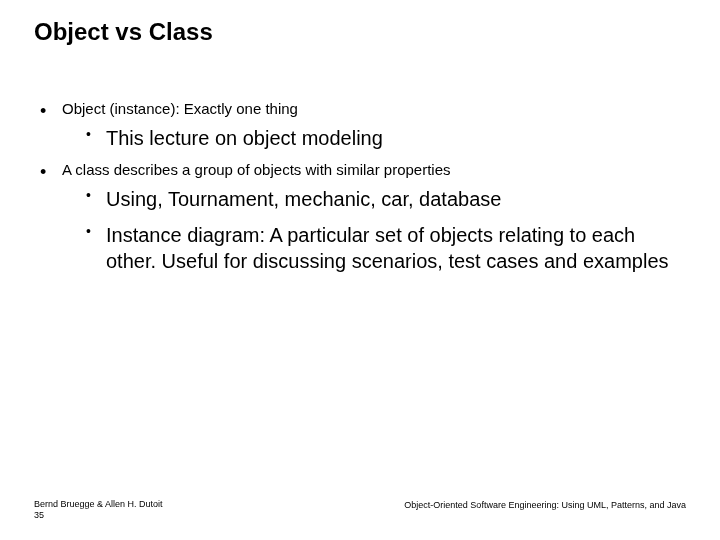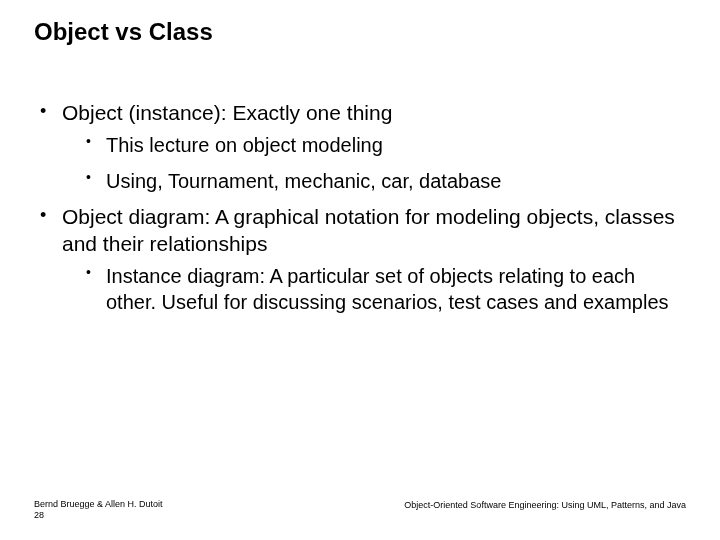--- a/index.html
+++ b/index.html
@@ -34,21 +34,21 @@
   }
   ul {
     list-style: none;
     padding: 0;
     margin: 0;
   }
   li {
     position: relative;
   }
   .lvl1 {
-    font-size: 21px;
+    font-size: 15px;
     padding-left: 28px;
     margin-bottom: 2px;
     line-height: 1.25;
   }
   .lvl1::before {
     content: "•";
     position: absolute;
     left: 6px;
     top: 0;
     font-size: 18px;
@@ -94,28 +94,28 @@
 
 <div class="slide">
 
   <div class="title">Object vs Class</div>
 
   <div class="content">
     <ul>
       <li class="lvl1">Object (instance): Exactly one thing</li>
       <li class="lvl2"> This lecture on object modeling</li>
 
+      <li class="lvl1">A class describes a group of objects with similar properties</li>
       <li class="lvl2">Using,  Tournament, mechanic, car, database</li>
 
-      <li class="lvl1">Object diagram: A graphical notation for modeling objects, classes and their relationships</li>
       <li class="lvl2">Instance diagram: A particular set of objects relating to each other. Useful for discussing scenarios, test cases and examples</li>
     </ul>
   </div>
 
   <div class="footer">
     <div class="footer-left">
       <span>Bernd Bruegge &amp; Allen H. Dutoit</span><br>
-      <span>28</span>
+      <span>35</span>
     </div>
     <div class="footer-center">Object-Oriented Software Engineering: Using UML, Patterns, and Java</div>
   </div>
 
 </div>
 
 </body></html>

